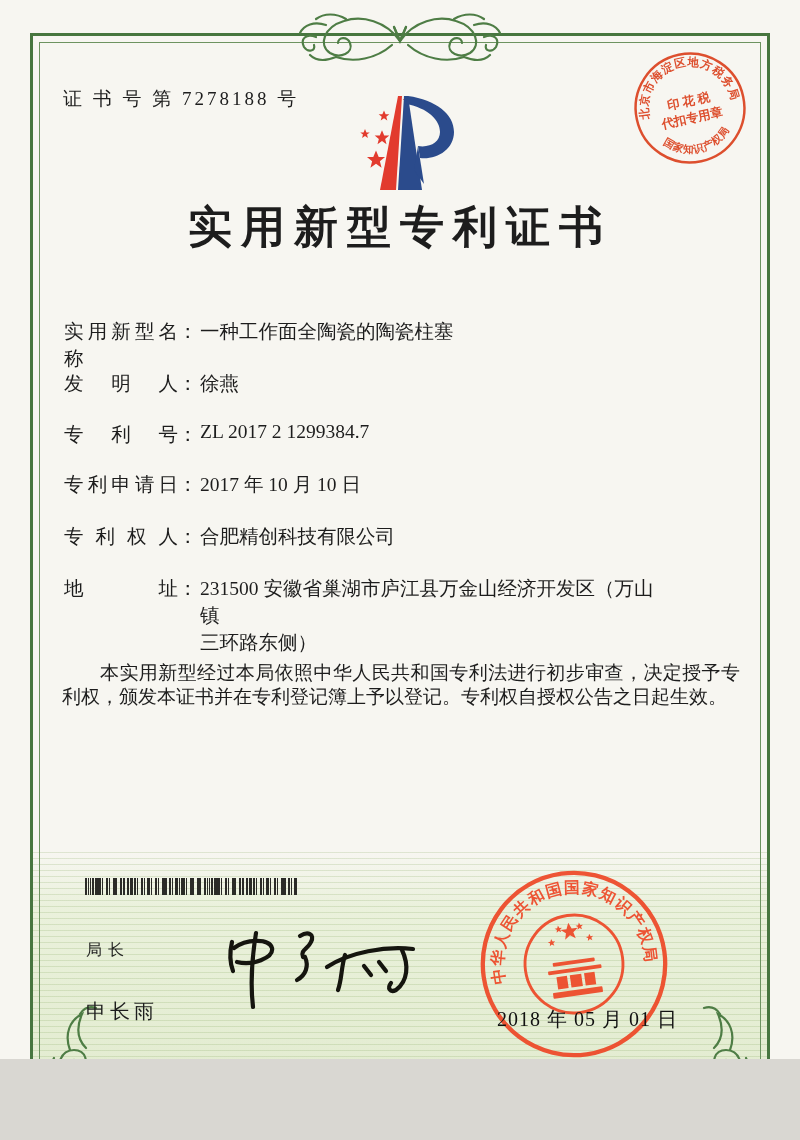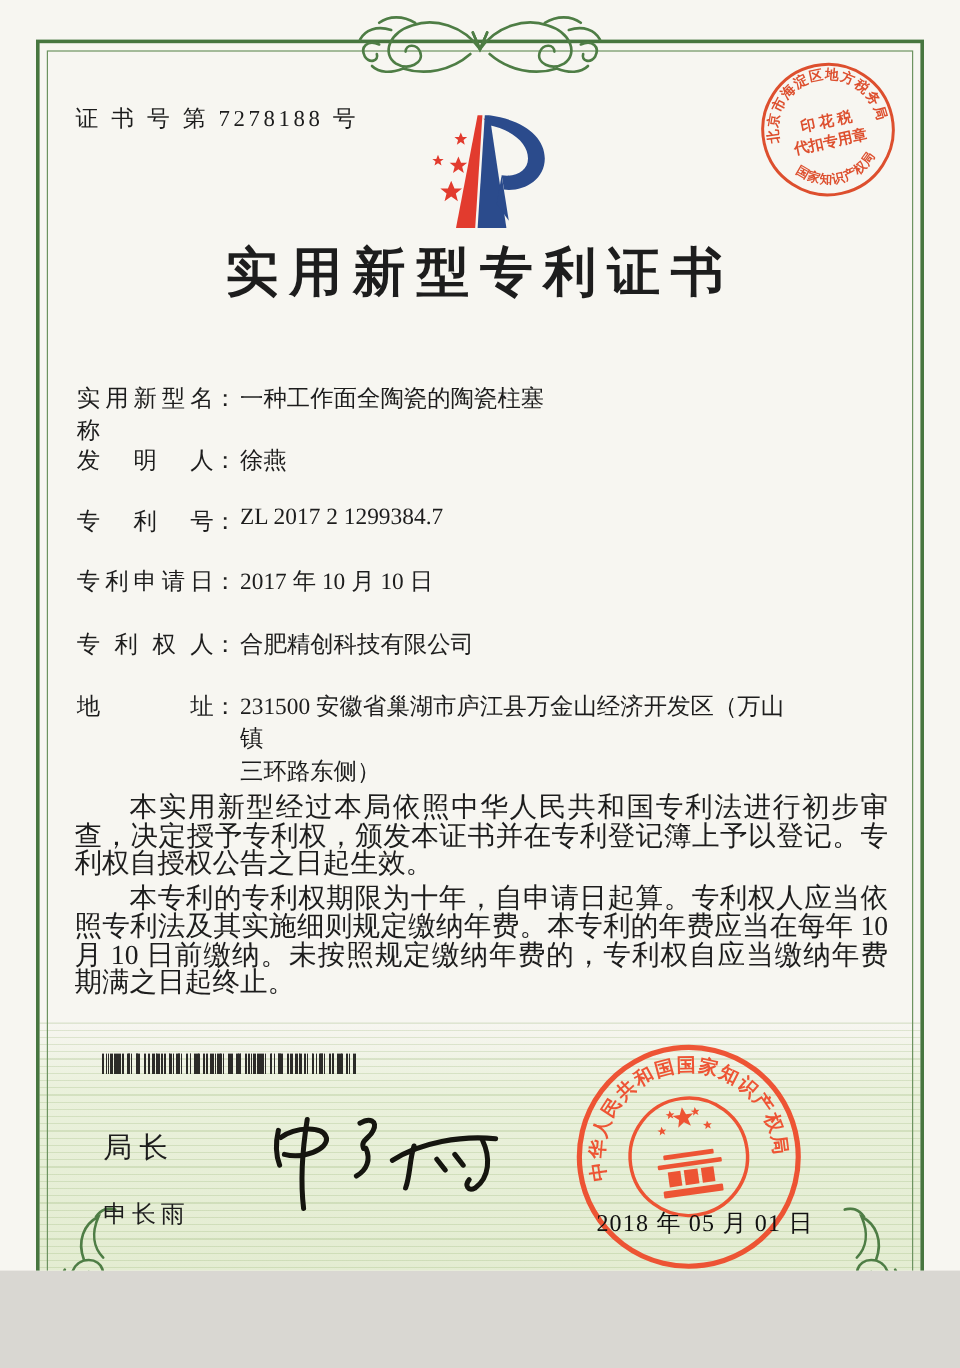--- a/index.html
+++ b/index.html
@@ -14,27 +14,27 @@
      background:
        repeating-linear-gradient(180deg, rgba(122,160,82,.20) 0 1px, rgba(0,0,0,0) 1px 6px),
        linear-gradient(180deg, rgba(232,240,216,0) 0, rgba(232,240,216,.85) 55px, #e7efd7 120px, #e2ebcf 100%);}
   .cert-no{left:63px;top:86px;font-size:19px;letter-spacing:3px;}
   .title{left:0;right:0;top:198px;text-align:center;font-size:44px;font-weight:bold;letter-spacing:9px;}
   .field-row{left:64px;width:690px;font-size:19.5px;}
   .flabel{display:inline-block;width:114px;text-align:justify;text-align-last:justify;vertical-align:top;}
   .fcolon{display:inline-block;width:22px;vertical-align:top;}
   .fvalue{display:inline-block;max-width:540px;vertical-align:top;white-space:pre-line;}
   .grant-right{position:absolute;left:404px;top:0;}
-  .paras{left:62px;top:661px;width:678px;font-size:23px;line-height:23.5px;text-align:justify;}
+  .paras{left:62px;top:661px;width:678px;font-size:19px;line-height:23.5px;text-align:justify;}
   .paras p{margin:0 0 5px 0;text-indent:2em;}
   .barcode{left:85px;top:878px;width:212px;height:17px;
      background:
        repeating-linear-gradient(90deg,#2b2b28 0 2px,rgba(0,0,0,0) 2px 3px,#2b2b28 3px 4px,rgba(0,0,0,0) 4px 7px),
        repeating-linear-gradient(90deg,rgba(0,0,0,0) 0 5px,#2b2b28 5px 6px,rgba(0,0,0,0) 6px 11px,#2b2b28 11px 14px,rgba(0,0,0,0) 14px 17px);}
-  .signer-title{left:86px;top:940px;font-size:24px;letter-spacing:6px;font-family:"Liberation Sans","DejaVu Sans",sans-serif;}
+  .signer-title{left:86px;top:940px;font-size:16px;letter-spacing:6px;font-family:"Liberation Sans","DejaVu Sans",sans-serif;}
   .signer-name{left:86px;top:974px;font-size:20px;letter-spacing:4px;font-family:"Liberation Sans","DejaVu Sans",sans-serif;margin-top:24px;}
   .seal-date{left:497px;top:1006px;font-size:20px;letter-spacing:1px;color:#111;z-index:6;}
   .footer{left:0;right:0;top:1063px;text-align:left;font-size:16px;letter-spacing:2px;}
   .stamp-top{left:628px;top:46px;transform:rotate(-12deg);z-index:5;}
   .seal-bottom{left:478px;top:868px;transform:rotate(-8deg);z-index:5;opacity:.92;}
   .sig{left:0px;top:0px;z-index:6;}
   .green-stroke{stroke:#4e7d45;fill:none;stroke-width:2.2;stroke-linecap:round;}
   svg{display:block;}
 </style>
 </head>
@@ -130,21 +130,20 @@
   <div class="abs field-row" style="top:523px;">
     <span class="flabel">专利权人</span><span class="fcolon">：</span><span class="fvalue">合肥精创科技有限公司</span>
   </div>
   <div class="abs field-row" style="top:575px;">
     <span class="flabel">地址</span><span class="fcolon">：</span><span class="fvalue" style="max-width:470px;">231500 安徽省巢湖市庐江县万金山经济开发区（万山镇
 三环路东侧）</span>
   </div>
 
   <div class="abs paras">
     <p>本实用新型经过本局依照中华人民共和国专利法进行初步审查，决定授予专利权，颁发本证书并在专利登记簿上予以登记。专利权自授权公告之日起生效。</p>
-    <p>本专利的专利权期限为十年，自申请日起算。专利权人应当依照专利法及其实施细则规定缴纳年费。本专利的年费应当在每年 10 月 10 日前缴纳。未按照规定缴纳年费的，专利权自应当缴纳年费期满之日起终止。</p>
   </div>
 
   <div class="abs barcode"></div>
 
   <div class="abs signer-title">局长</div>
   <div class="abs signer-name">申长雨</div>
 
   <svg class="abs sig" width="800" height="1140" viewBox="0 0 800 1140">
     <g stroke="#15150f" stroke-width="4.2" fill="none" stroke-linecap="round">
       <path d="M232 942 C229 955 230 963 233 971"></path>

